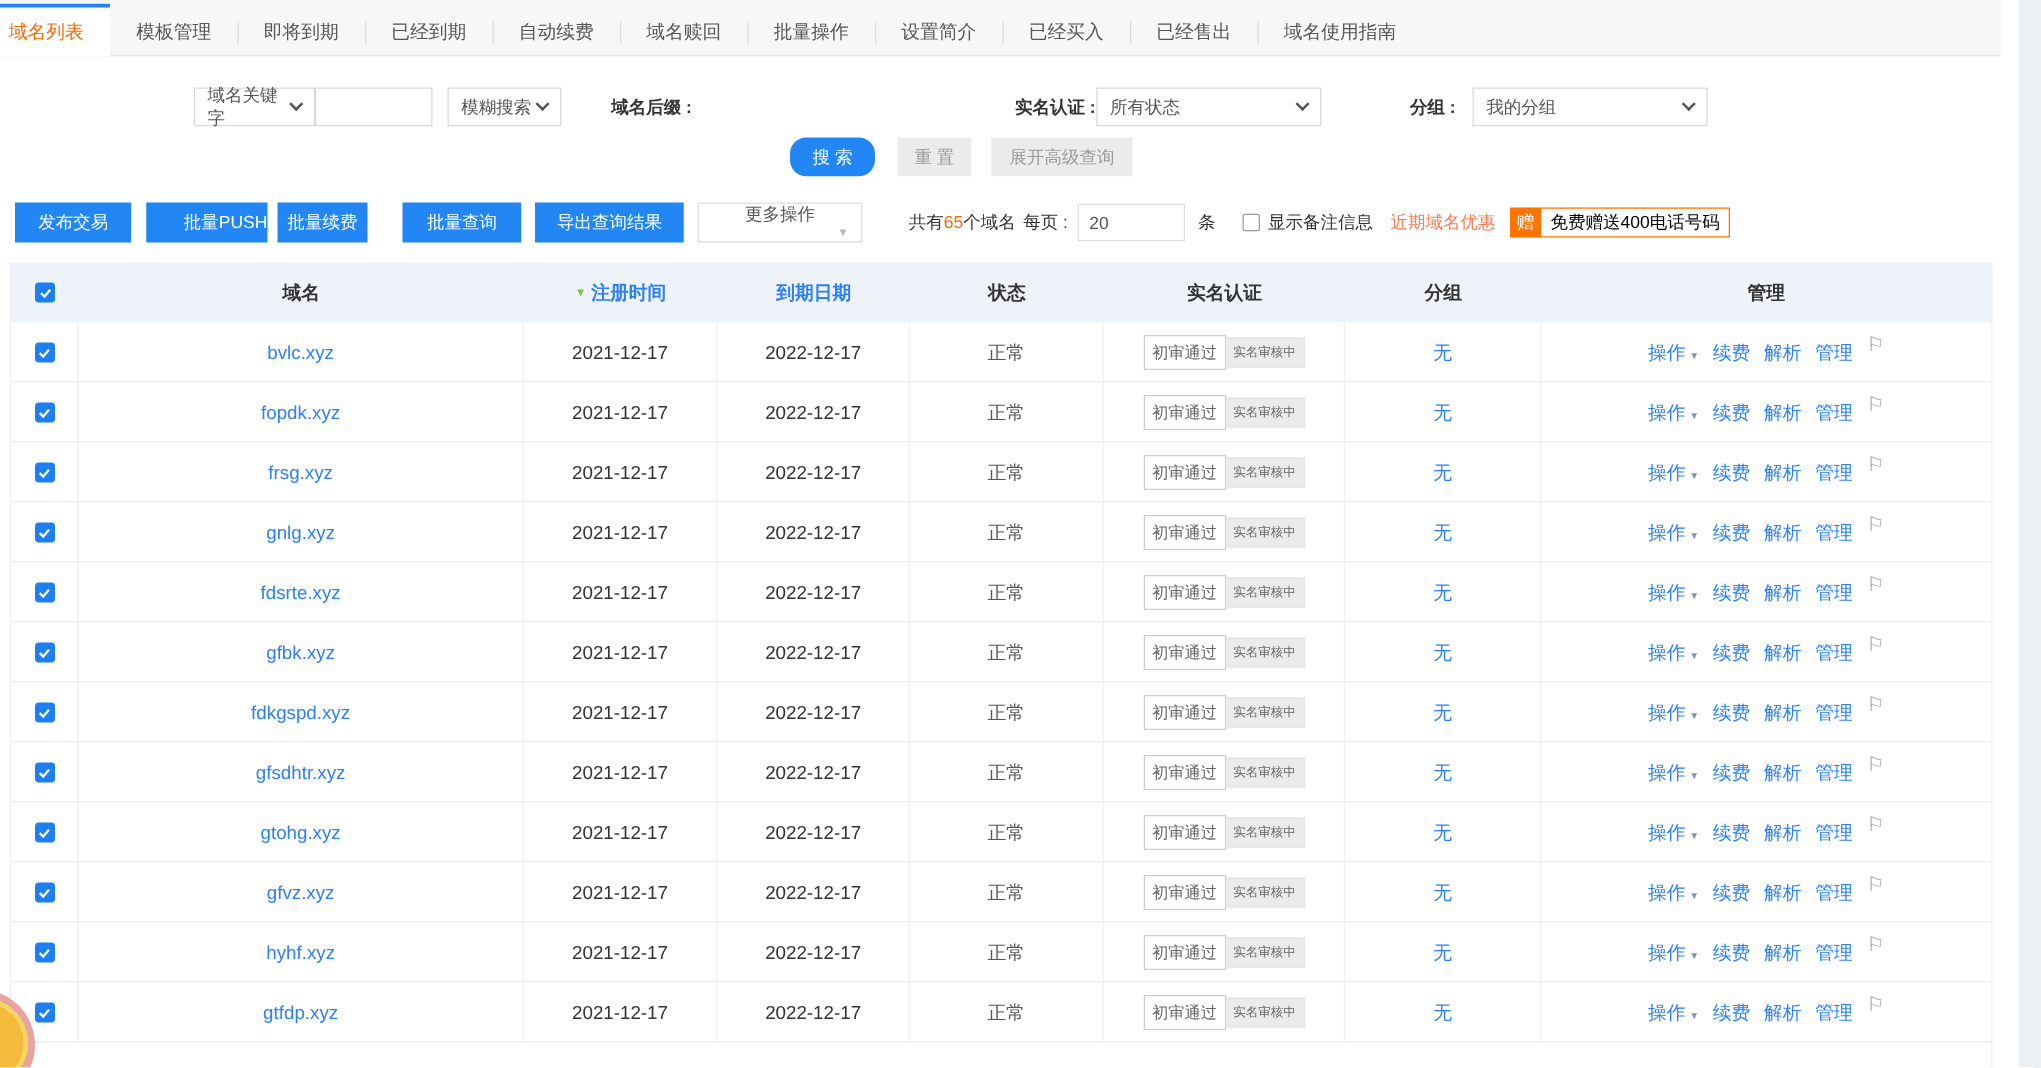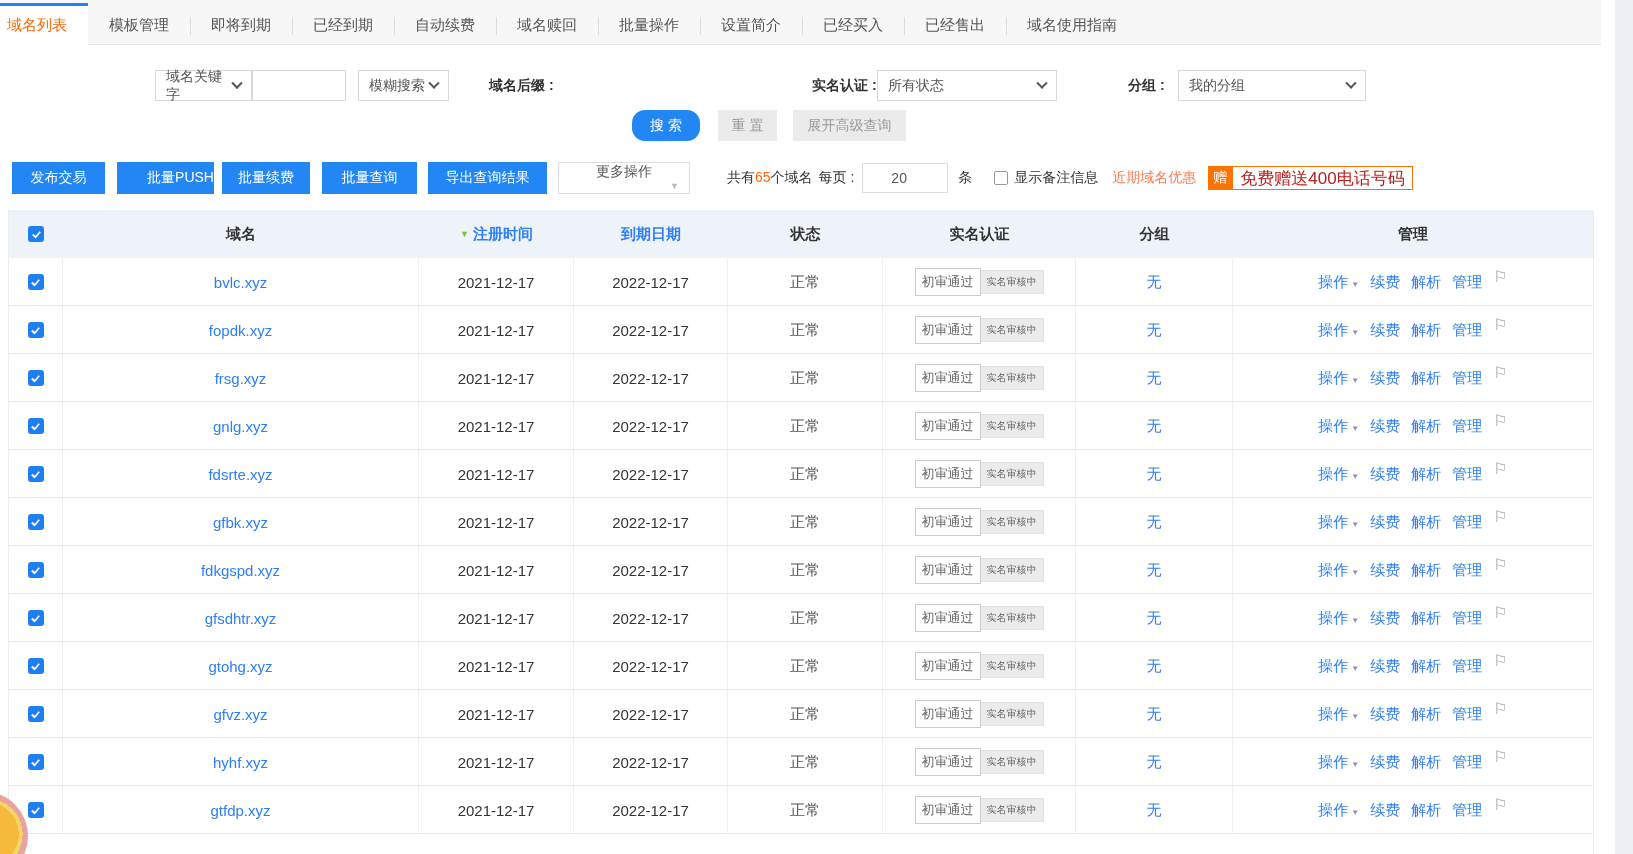--- a/index.html
+++ b/index.html
@@ -34,31 +34,31 @@
 
   
   .toolbar { position:absolute; top:162px; left:0; width:100%; height:32px; }
   .tbtn { position:absolute; top:0; height:32px; background:#2287f5; color:#fff; border:none;
     cursor:pointer; font-size:14px; font-family:inherit; }
   .moresel { position:absolute; top:0; left:558px; width:132px; height:32px; border:1px solid #ddd;
     background:#fff; color:#555; display:flex; align-items:center; padding:0 10px; cursor:pointer;flex-direction:column; }
   .moresel .tri { margin-left:auto; font-size:9px; color:#b9b9b9; }
   .toolbar-right { position:absolute; left:727px; top:0; height:32px; display:flex; align-items:center; white-space:nowrap; }
   .count-orange { color:#ff6600; }
-  .pp-input { width:86px; height:30px; border:1px solid #ddd; margin:0 10px 0 8px; padding-left:28px;
+  .pp-input { width:86px; height:30px; border:1px solid #ddd; margin:0 10px 0 8px; padding-left:8px;
     font-size:14px; color:#555; font-family:inherit; outline:none; }
   .cb-small { width:14px; height:14px; border:1px solid #999; border-radius:2px; background:#fff;
     margin-left:22px; cursor:pointer; }
   .remark-lbl { margin-left:6px; color:#333; }
   .promo { margin-left:14px; color:#ff7a50; cursor:pointer; text-decoration:none; }
   .giftwrap { display:flex; align-items:center; margin-left:12px; height:24px; }
   .gift-badge { background:#ff7300; color:#fff; height:24px; display:flex; align-items:center;
     padding:0 5px; font-size:14px; }
-  .gift-text { border:1px solid #ff7300; color:#b91c1c; height:24px; display:flex; align-items:center;
-    padding:0 7px; font-size:17px; background:#fff; }
+  .gift-text { border:1px solid #ff7300; color:#000000; height:24px; display:flex; align-items:center;
+    padding:0 7px; font-size:14px; background:#fff; }
 
   
   .dtable { position:absolute; top:210px; left:8px; width:1586px; height:786px;
     border-left:1px solid #ececec; border-right:1px solid #ececec; }
   .trow { display:grid; grid-template-columns:54px 356px 155px 154px 155px 193px 157px 1fr; align-items:center; }
   .thead { height:48px; background:#eef2f9; font-weight:bold; font-size:15px; }
   .thead > div { text-align:center; }
   .th-blue { color:#2d7ff7; cursor:pointer; }
   .sort-tri { color:#7bc143; font-size:9px; margin-right:4px; vertical-align:2px; }
   .tbody-row { height:48px; border-bottom:1px solid #e9e9e9; background:#fff; font-size:15px; }
@@ -154,21 +154,21 @@
 
   <div class="searchrow">
     <button class="btn primary" style="left:632px;width:68px;">搜 索</button>
     <button class="btn gray" style="left:718px;width:59px;">重 置</button>
     <button class="btn gray" style="left:793px;width:113px;">展开高级查询</button>
   </div>
 
   <div class="toolbar">
     <button class="tbtn" style="left:12px;width:93px;">发布交易</button>
     <button class="tbtn" style="left:117px;width:97px;padding-left:30px;">批量PUSH</button>
-    <button class="tbtn" style="left:222px;width:88px;">批量续费</button>
+    <button class="tbtn" style="left:222px;width:72px;">批量续费</button>
     <button class="tbtn" style="left:322px;width:95px;">批量查询</button>
     <button class="tbtn" style="left:428px;width:119px;">导出查询结果</button>
     <div class="moresel">
       <span>更多操作</span>
       <span class="tri">▼</span>
     </div>
     <div class="toolbar-right">
       <span><span>共有</span><span class="count-orange">65</span><span>个域名</span></span>
       <span style="margin-left:6px;">每页 :</span>
       <input class="pp-input" value="20" style="">

